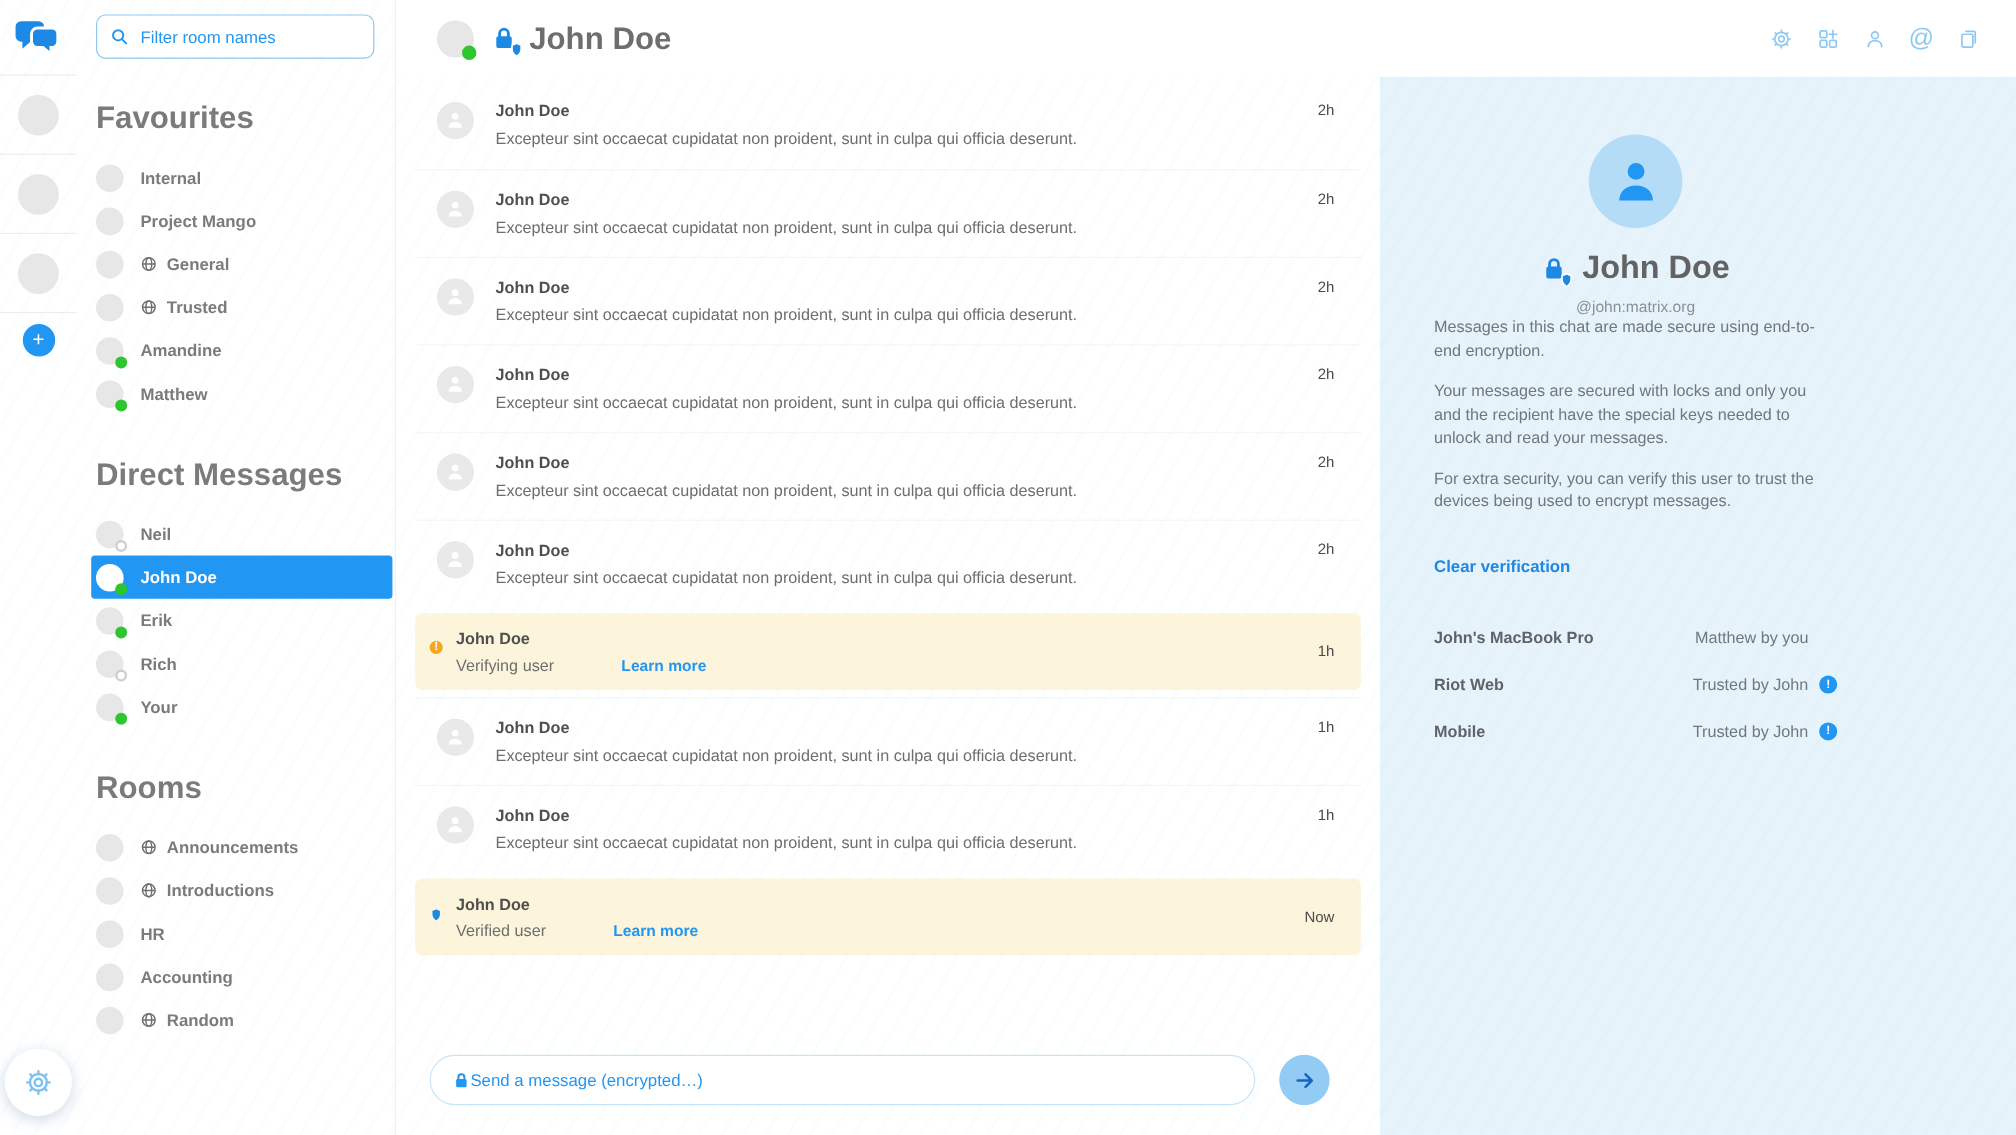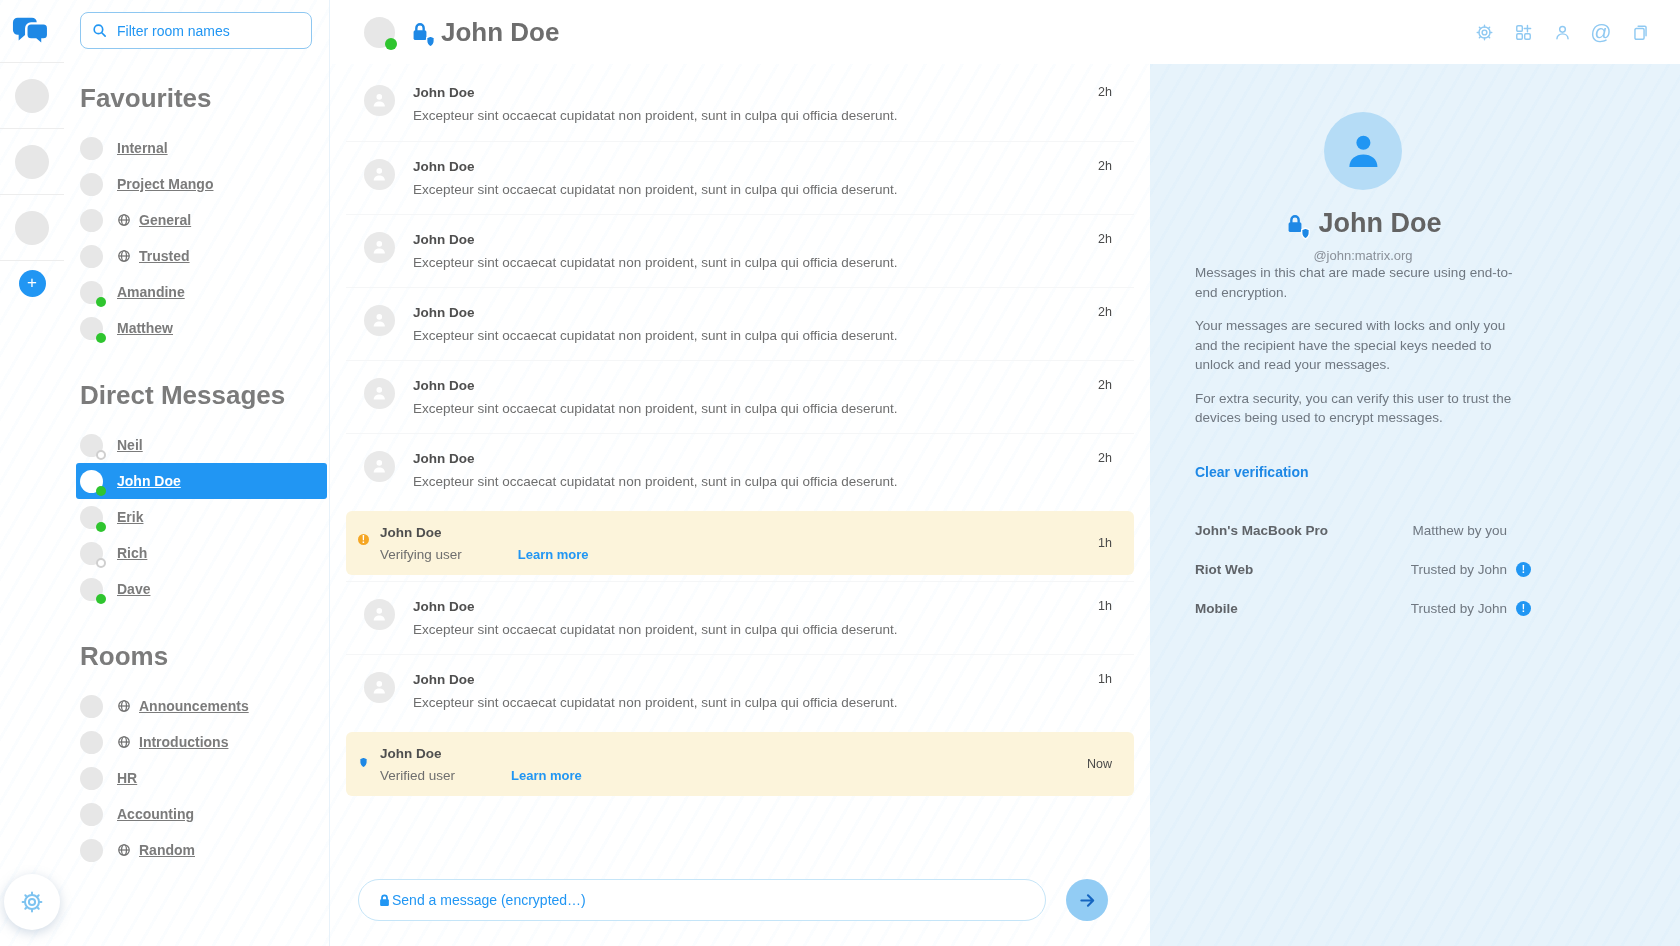--- a/index.html
+++ b/index.html
@@ -26,21 +26,21 @@
   .filter-box input { border:none; outline:none; flex:1; font-size:14px; color:#2196F3; font-family:inherit; background:transparent; }
   .filter-box input::placeholder { color:#2196F3; opacity:1; }
   .sb-title { font-size:26px; font-weight:700; color:#7b7b7b; margin:34px 0 16px; }
   .sb-items { display:flex; flex-direction:column; }
   .room { height:36px; display:flex; align-items:center; gap:14px; cursor:pointer; padding:0 10px 0 0; }
   .room-avatar { position:relative; width:23px; height:23px; border-radius:50%; background:#e7e7e7; flex:none; }
   .presence { position:absolute; right:-3px; bottom:-3px; width:10px; height:10px; border-radius:50%; }
   .presence.online { background:#2fc52f; }
   .presence.offline { background:#fff; border:2px solid #cfcfcf; }
   .room .globe { width:14px; height:14px; margin-right:-6px; color:#6f6f6f; flex:none; display:flex; }
-  .room-label { font-size:14px; font-weight:700; color:#7b7b7b; white-space:nowrap;text-decoration:underline; }
+  .room-label { font-size:14px; font-weight:700; color:#7b7b7b; white-space:nowrap; }
   .room.selected { background:#2196F3; border-radius:3px; margin-left:-4px; padding-left:4px; margin-right:2px; }
   .room.selected .room-label { color:#fff; }
   .room.selected .room-avatar { background:#fff; }
 
   
   .main { flex:1; display:flex; flex-direction:column; min-width:0; }
   .header { height:64px; flex:none; display:flex; align-items:center; padding:0 26px 0 34px; background:#fff; }
   .header-avatar { position:relative; width:31px; height:31px; border-radius:50%; background:#e7e7e7; margin-right:14px; }
   .header-avatar .presence { width:12px; height:12px; right:-2px; bottom:-2px; }
   .lock { position:relative; display:inline-flex; color:#1E88E5; }
@@ -232,21 +232,21 @@
       <span class="presence offline"></span>
     </span>
 
     <span class="room-label">Rich</span>
   </div>
             <div class="room">
     <span class="room-avatar">
       <span class="presence online"></span>
     </span>
 
-    <span class="room-label">Dave</span>
+    <span class="room-label">Your</span>
   </div>
           </div>
         </section>
         <section>
           <h2 class="sb-title">Rooms</h2>
           <div class="sb-items">
             <div class="room">
     <span class="room-avatar">
       
     </span>

